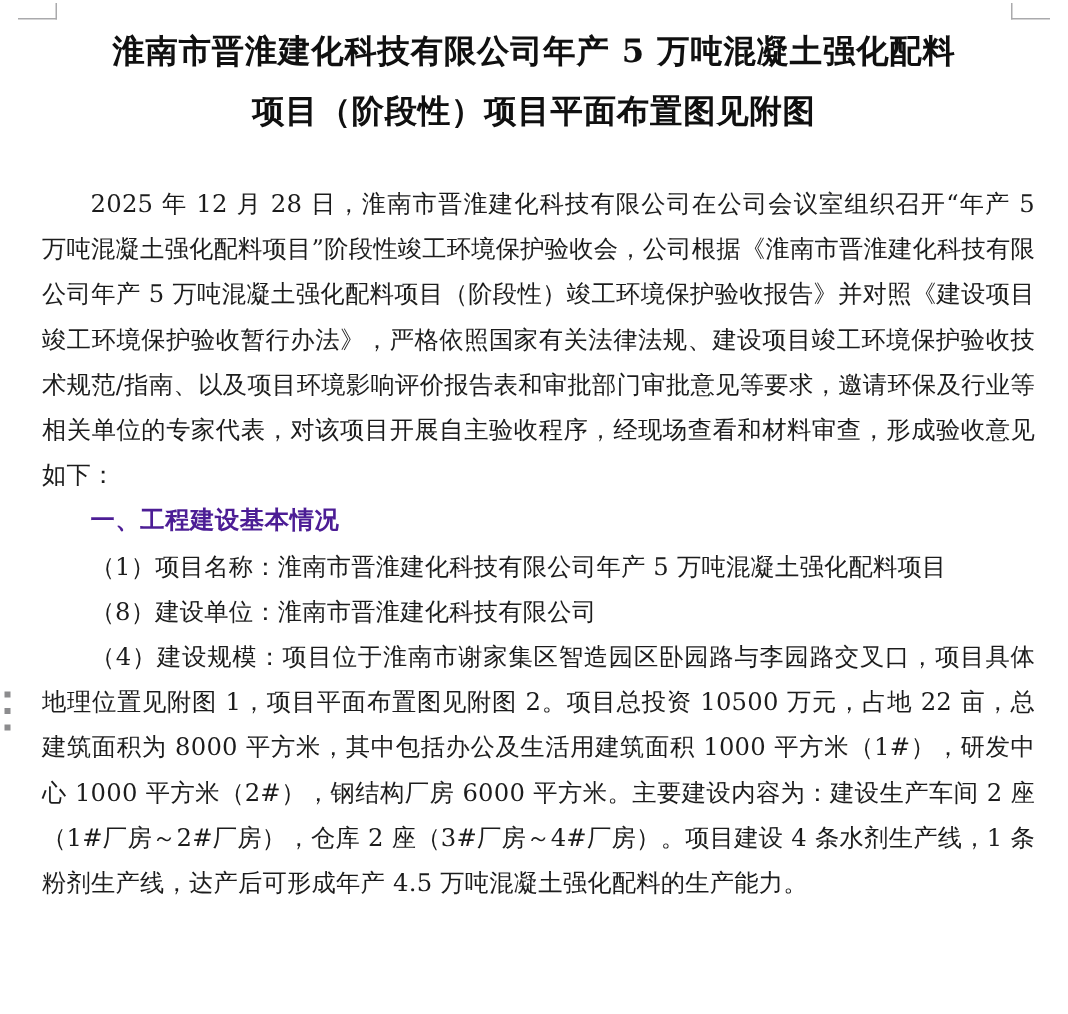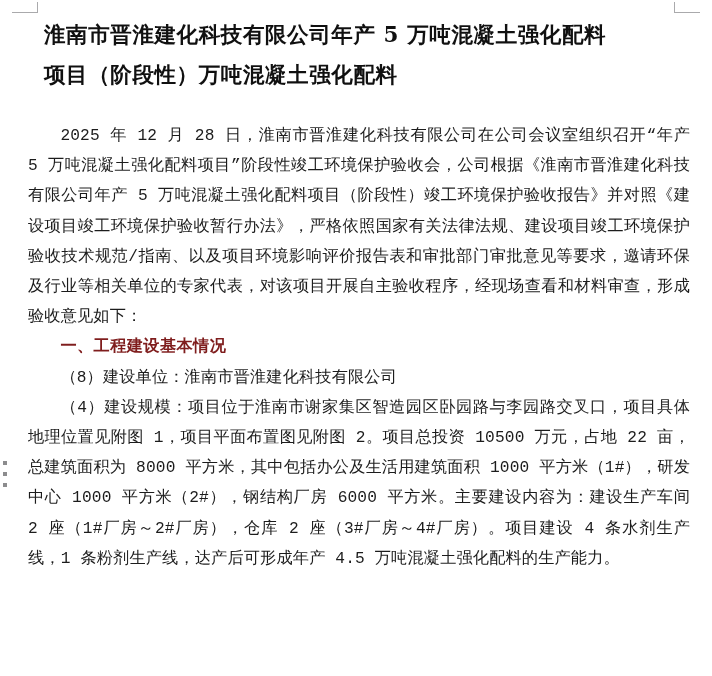--- a/index.html
+++ b/index.html
@@ -67,83 +67,84 @@
     position: absolute;
     left: 0;
     top: 0;
     width: 712px;
     padding: 0;
   }
 
   .title {
     margin: 0;
     padding: 0 44px;
+    text-align: center;
     font-family: "DejaVu Serif", "Liberation Serif", serif;
     font-weight: 700;
     font-size: 21.5px;
     line-height: 40px;
     letter-spacing: 0.6px;
     color: #101010;
   }
   .title-line-1 { padding-top: 15px; }
   .title-line-2 { }
 
   .body-block {
     margin-top: 26px;
     padding: 0 22px 0 28px;
-    font-family: Liberation Mono, monospace;
   }
 
   p.para {
     margin: 0;
     font-size: 16.2px;
     line-height: 30.2px;
     text-align: justify;
     text-justify: inter-ideograph;
     letter-spacing: 0.15px;
     color: #1c1c1c;
   }
   p.indent2 { text-indent: 2em; }
 
   p.heading {
     margin: 0;
     font-size: 16.2px;
     line-height: 30.2px;
     font-weight: 700;
     text-indent: 2em;
     letter-spacing: 0.4px;
-    color: #7f1d1d;
+    color: #4c1d95;
   }
 </style>
 </head>
 <body>
 
 <div class="page">
 
   <div class="crop-mark crop-tl"></div>
   <div class="crop-mark crop-tr"></div>
 
   <div class="change-bar">
     <i></i>
       <i></i>
       <i></i>
   </div>
 
   <div class="doc">
 
     <div class="title title-line-1">淮南市晋淮建化科技有限公司年产 5 万吨混凝土强化配料</div>
-    <div class="title title-line-2">项目（阶段性）万吨混凝土强化配料</div>
+    <div class="title title-line-2">项目（阶段性）项目平面布置图见附图</div>
 
     <div class="body-block">
 
       <p class="para indent2">2025 年 12 月 28 日，淮南市晋淮建化科技有限公司在公司会议室组织召开“年产 5 万吨混凝土强化配料项目”阶段性竣工环境保护验收会，公司根据《淮南市晋淮建化科技有限公司年产 5 万吨混凝土强化配料项目（阶段性）竣工环境保护验收报告》并对照《建设项目竣工环境保护验收暂行办法》，严格依照国家有关法律法规、建设项目竣工环境保护验收技术规范/指南、以及项目环境影响评价报告表和审批部门审批意见等要求，邀请环保及行业等相关单位的专家代表，对该项目开展自主验收程序，经现场查看和材料审查，形成验收意见如下：</p>
 
       <p class="heading">一、工程建设基本情况</p>
 
 
+      <p class="para indent2">（1）项目名称：淮南市晋淮建化科技有限公司年产 5 万吨混凝土强化配料项目</p>
 
       <p class="para indent2">（8）建设单位：淮南市晋淮建化科技有限公司</p>
 
 
       <p class="para indent2">（4）建设规模：项目位于淮南市谢家集区智造园区卧园路与李园路交叉口，项目具体地理位置见附图 1，项目平面布置图见附图 2。项目总投资 10500 万元，占地 22 亩，总建筑面积为 8000 平方米，其中包括办公及生活用建筑面积 1000 平方米（1#），研发中心 1000 平方米（2#），钢结构厂房 6000 平方米。主要建设内容为：建设生产车间 2 座（1#厂房～2#厂房），仓库 2 座（3#厂房～4#厂房）。项目建设 4 条水剂生产线，1 条粉剂生产线，达产后可形成年产 4.5 万吨混凝土强化配料的生产能力。</p>
 
     </div>
   </div>
 </div>
 

